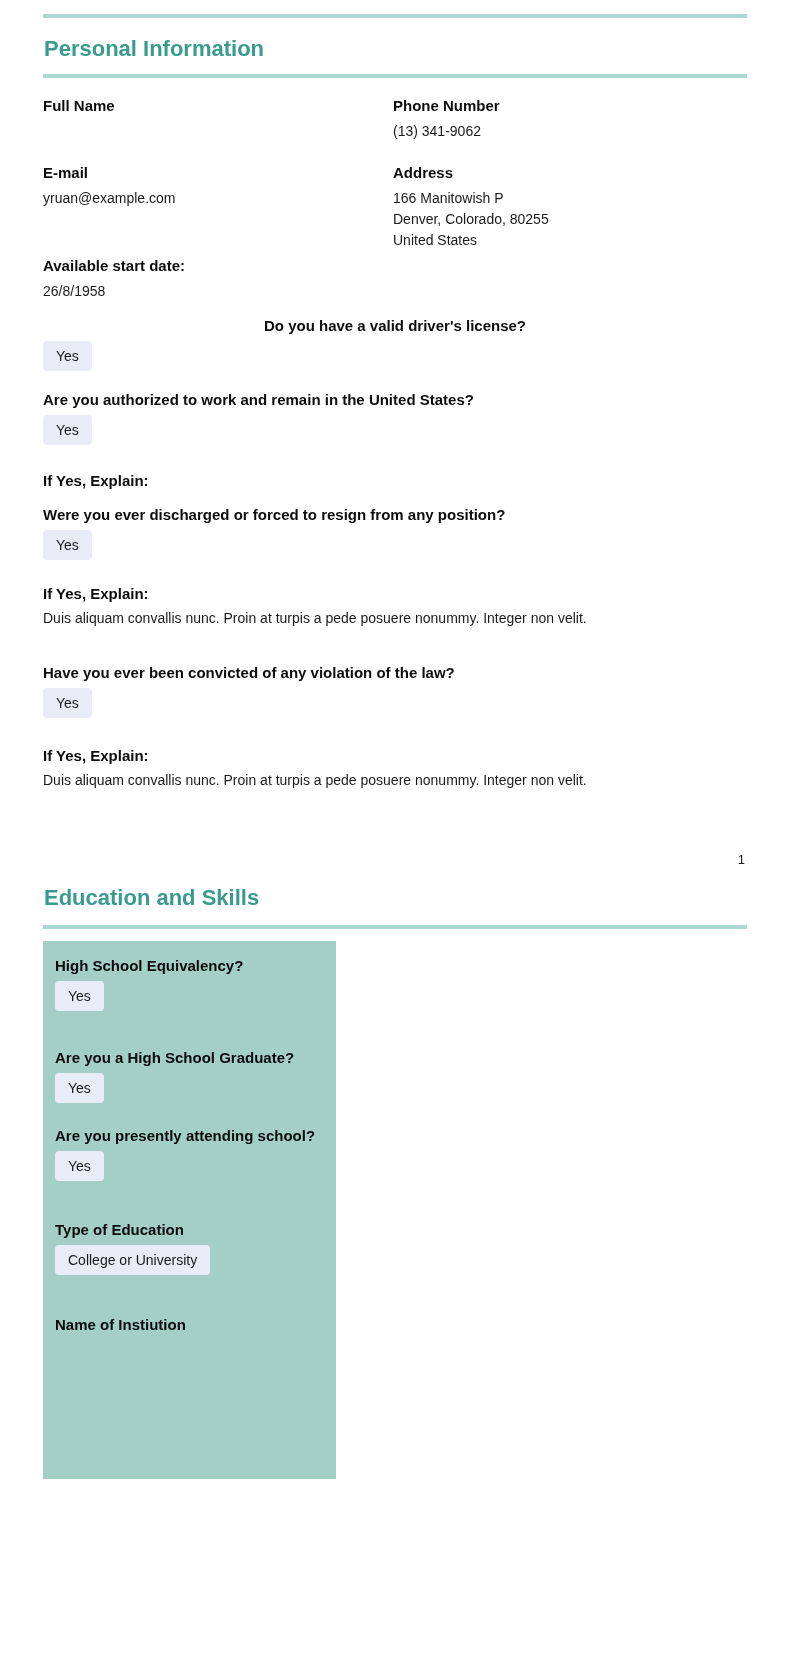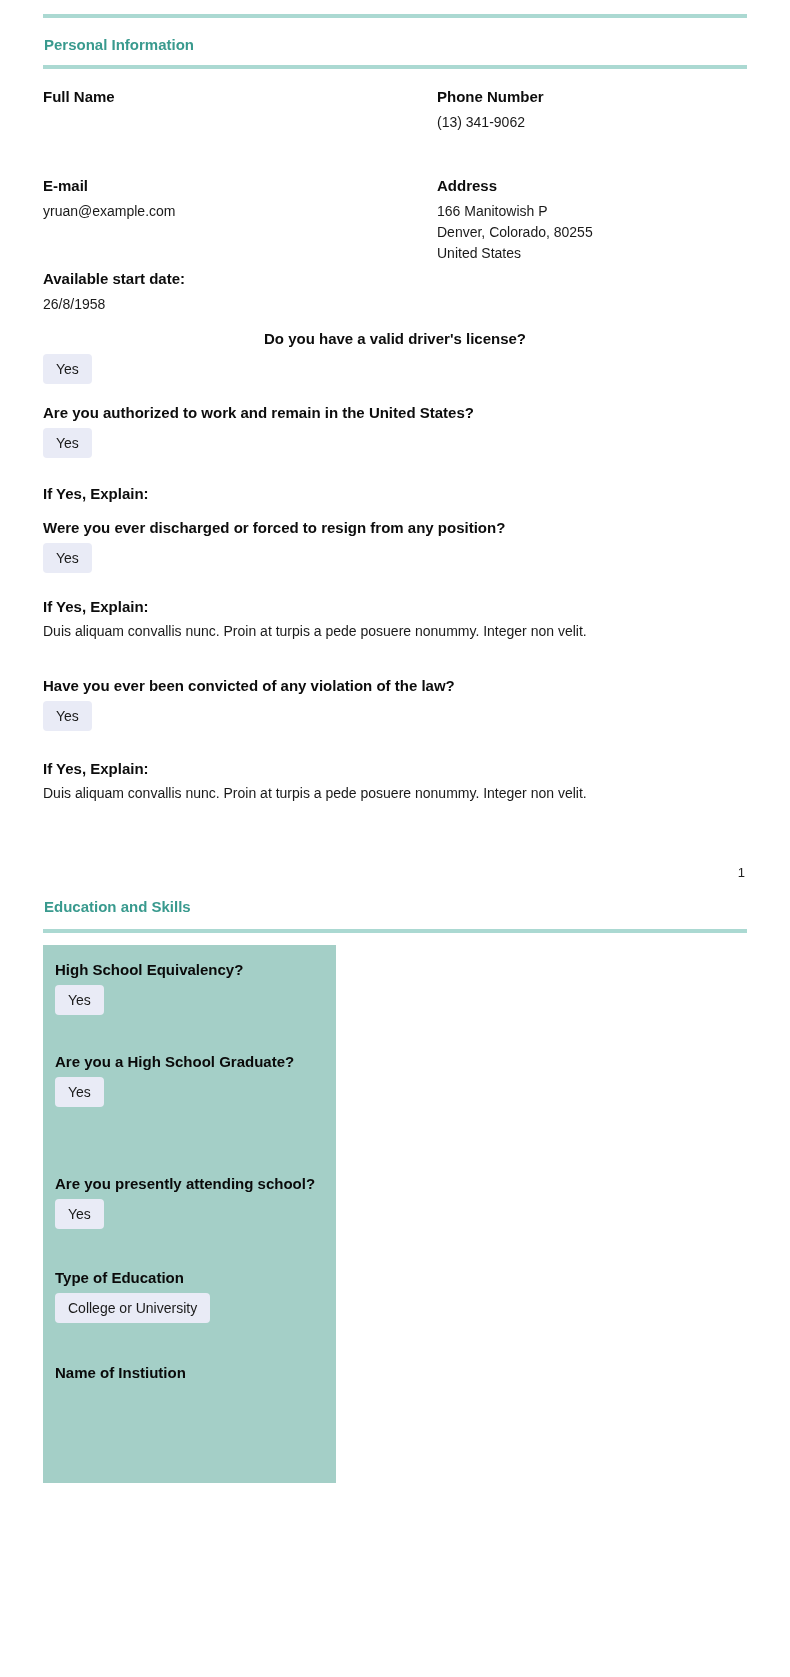--- a/index.html
+++ b/index.html
@@ -18,23 +18,23 @@
   }
   
   .header{position:relative;padding-top:68px;display:flex;align-items:flex-start;}
   .icon-tile{width:89px;height:89px;background:#fbfbfb;display:flex;align-items:center;justify-content:center;flex:0 0 auto;}
   .icon-tile svg{width:66px;height:66px;display:block;}
   .doc-title{margin:8px 0 0 16px;font-size:29px;font-weight:bold;color:var(--teal);letter-spacing:-0.2px;}
   .doc-date{position:absolute;top:72px;right:0;font-size:13px;font-weight:bold;color:#0d0d0d;}
   
   .rule{height:4px;background:var(--rule);border:0;}
   .rule-1{margin-top:14px;}
-  h2.section{color:var(--teal);font-size:15px;font-weight:bold;margin:18px 0 12px 1px;}
+  h2.section{color:var(--teal);font-size:22px;font-weight:bold;margin:18px 0 12px 1px;}
   
-  .fields{display:grid;grid-template-columns:350px 1fr;row-gap:22px;margin-top:19px;gap:44px;}
+  .fields{display:grid;grid-template-columns:350px 1fr;row-gap:22px;margin-top:19px;}
   .label{font-size:15px;font-weight:bold;color:#0d0d0d;line-height:17px;}
   .value{font-size:14px;margin-top:7px;line-height:21px;color:#1a1a1a;}
   .value .line{display:block;}
   
   .qlabel{font-size:15px;font-weight:bold;color:#0d0d0d;line-height:17px;}
   .chip{
     display:inline-block;background:var(--chip);border-radius:4px;
     padding:7px 13px;font-size:14px;color:#1a1a1a;margin-top:7px;cursor:default;
   }
   .para{font-size:14px;line-height:21px;margin-top:6px;color:#1a1a1a;max-width:660px;}
@@ -44,21 +44,21 @@
   .page-num{margin-top:61px;text-align:right;font-size:13px;color:#222;padding-right:2px;}
   .edu-head{margin-top:130px;}
   .rule-3{margin-top:14px;}
   
   .green-box{
     margin-top:12px;width:293px;height:538px;background:var(--box);
     padding:16px 12px;margin-left:0;
   }
   .green-box .qlabel{color:#0a0a0a;}
   .gb-gap-a{margin-top:38px;}
-  .gb-gap-b{margin-top:68px;}
+  .gb-gap-b{margin-top:24px;}
   .gb-gap-c{margin-top:40px;}
   .gb-gap-d{margin-top:41px;}
 </style>
 </head>
 <body>
 
 <div class="page">
 
   
 

